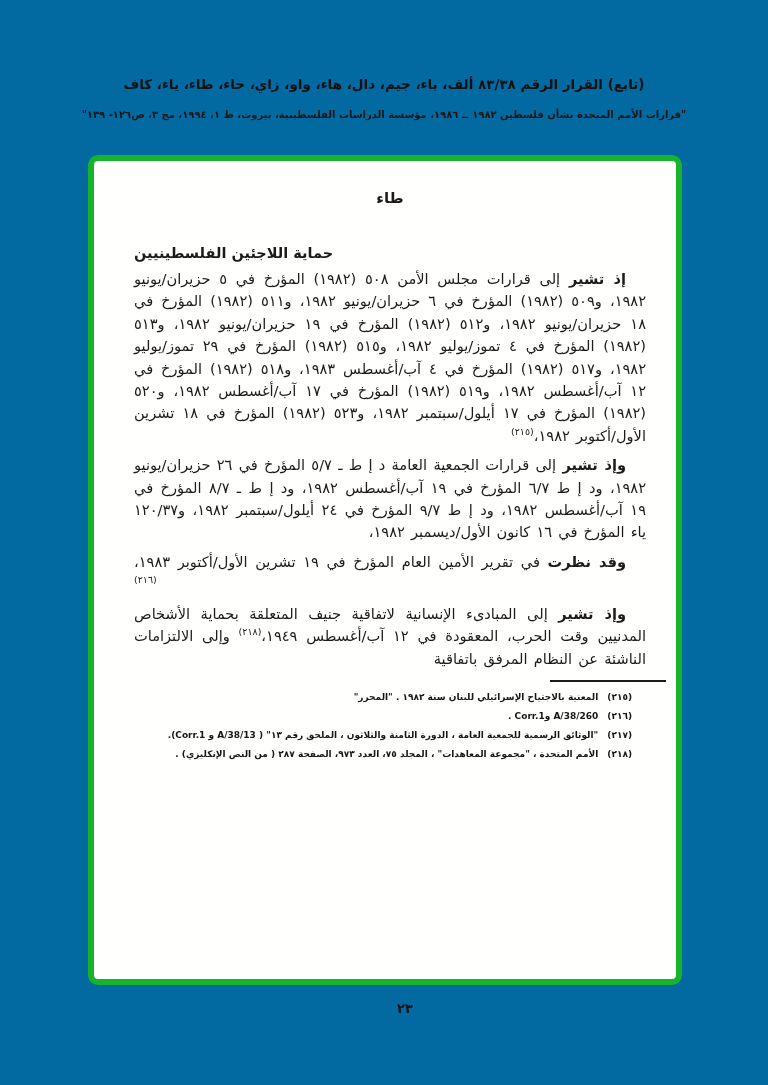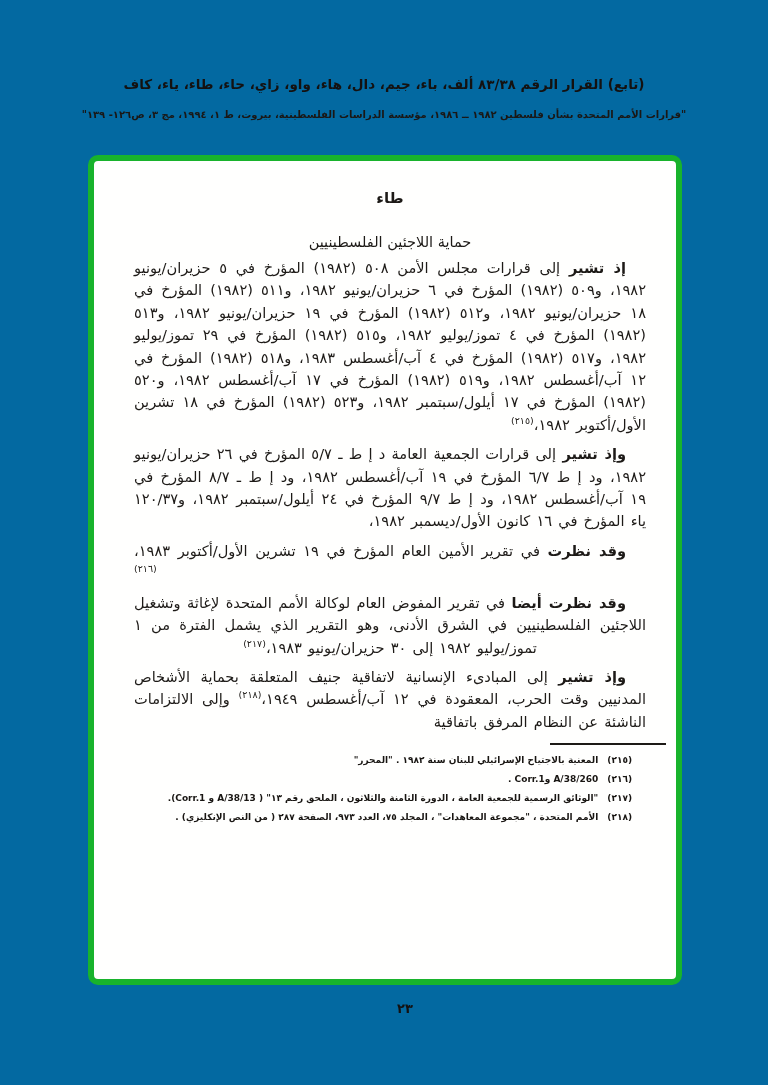--- a/index.html
+++ b/index.html
@@ -42,24 +42,24 @@
     padding: 22px 30px 0 40px;
     direction: rtl;
   }
   .section-letter {
     text-align: center;
     font-size: 15px;
     font-weight: bold;
     margin-top: 6px;
   }
   .doc-title {
-    text-align: center;
+    text-align: left;
     font-size: 14.5px;
-    font-weight: normal;
-    margin-top: 27px;
+    font-weight: bold;
+    margin-top: 38px;
   }
   .opener {
     margin-top: 22px;
     text-indent: 20px;
     font-size: 15px;
     font-weight: bold;
     line-height: 22px;
   }
   .para {
     margin-top: 7px;
@@ -126,23 +126,20 @@
     </div>
 
     <div class="para">
       <span class="lead">وإذ تشير</span><span> إلى قرارات الجمعية العامة د إ ط ـ ٥/٧ المؤرخ في ٢٦ حزيران/يونيو ١٩٨٢، ود إ ط ٦/٧ المؤرخ في ١٩ آب/أغسطس ١٩٨٢، ود إ ط ـ ٨/٧ المؤرخ في ١٩ آب/أغسطس ١٩٨٢، ود إ ط ٩/٧ المؤرخ في ٢٤ أيلول/سبتمبر ١٩٨٢، و١٢٠/٣٧ ياء المؤرخ في ١٦ كانون الأول/ديسمبر ١٩٨٢،</span><span class="fn-ref"></span><span></span>
     </div>
 
     <div class="para last-left">
       <span class="lead">وقد نظرت</span><span> في تقرير الأمين العام المؤرخ في ١٩ تشرين الأول/أكتوبر ١٩٨٣،</span><span class="fn-ref">(٢١٦)</span><span></span>
     </div>
 
-    <div class="para last-center">
-      <span class="lead">وقد نظرت أيضا</span><span> في تقرير المفوض العام لوكالة الأمم المتحدة لإغاثة وتشغيل اللاجئين الفلسطينيين في الشرق الأدنى، وهو التقرير الذي يشمل الفترة من ١ تموز/يوليو ١٩٨٢ إلى ٣٠ حزيران/يونيو ١٩٨٣،</span><span class="fn-ref">(٢١٧)</span><span></span>
-    </div>
 
     <div class="para">
       <span class="lead">وإذ تشير</span><span> إلى المبادىء الإنسانية لاتفاقية جنيف المتعلقة بحماية الأشخاص المدنيين وقت الحرب، المعقودة في ١٢ آب/أغسطس ١٩٤٩،</span><span class="fn-ref">(٢١٨)</span><span> وإلى الالتزامات الناشئة عن النظام المرفق باتفاقية</span>
     </div>
 
     <div class="fn-sep"></div>
 
     <div class="footnotes">
       <div class="fn-row">
         <span class="fn-num">(٢١٥)</span>

